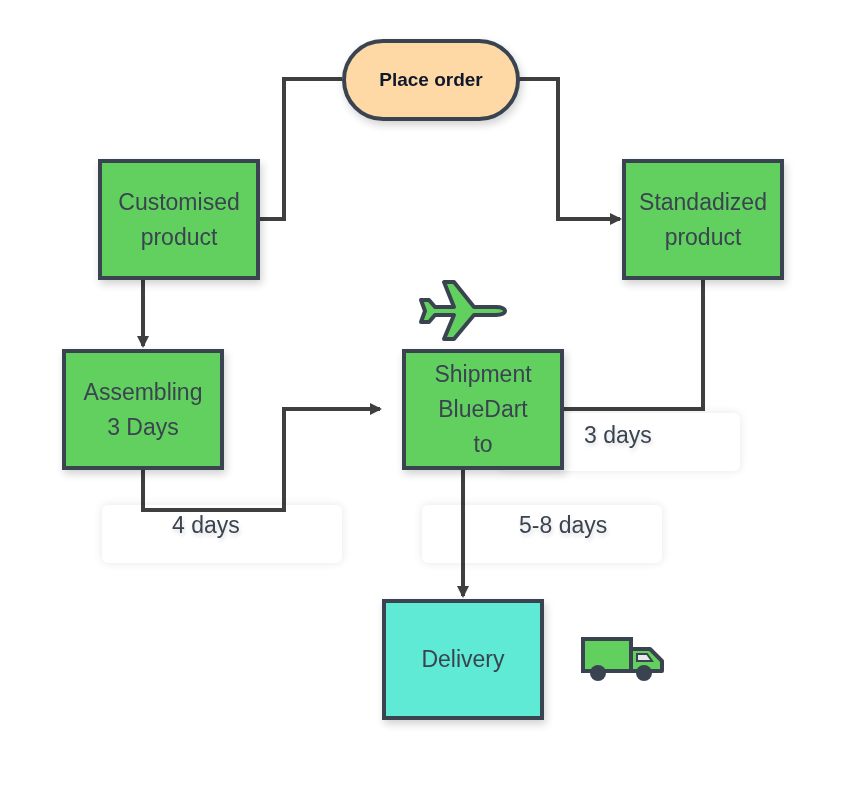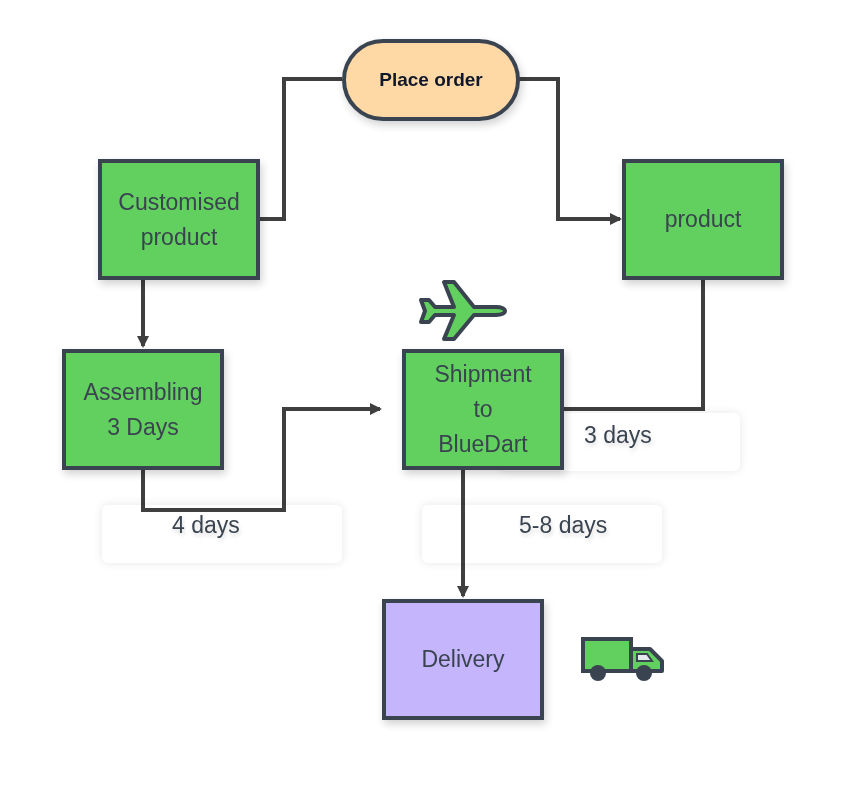--- a/index.html
+++ b/index.html
@@ -4,21 +4,21 @@
 <style>
   html, body { margin:0; padding:0; background:#ffffff; }
   body { width:856px; height:803px; position:relative; overflow:hidden;
          font-family:"Liberation Sans", sans-serif; }
   svg#diagram { position:absolute; left:0; top:0; }
   .node { position:absolute; box-sizing:border-box; border:4px solid #3a4450;
           display:flex; align-items:center; justify-content:center; text-align:center;
           color:#3a4450; font-size:23px; line-height:35px;
           box-shadow: 2px 4px 8px rgba(0,0,0,0.18); }
   .green { background:#62d05e; }
-  .yellow { background:#c4b5fd; }
+  .yellow { background:#5eead4; }
   .pill { position:absolute; box-sizing:border-box; border:4px solid #3a4450;
           background:#fed9a6; border-radius:42px; display:flex; align-items:center;
           justify-content:center; font-weight:bold; font-size:19px; color:#0f172a;
           box-shadow: 2px 4px 8px rgba(0,0,0,0.18); }
   .lbox { position:absolute; box-sizing:border-box; border-radius:6px;
           box-shadow: 0 0 10px rgba(0,0,0,0.10); background:transparent; }
   .ltext { position:absolute; color:#3a4450; font-size:23px; white-space:nowrap;
            text-shadow: 1px 3px 4px rgba(0,0,0,0.15); }
   .icon { position:absolute; }
 </style>
@@ -51,36 +51,37 @@
 
 <div class="node green" style="left:62px;top:159px;width:162px;height:121px;margin-left:36px;">
   <div>
     <div>Customised</div>
     <div>product</div>
   </div>
 </div>
 
 <div class="node green" style="left:622px;top:159px;width:162px;height:121px;">
   <div>
+    <div>Standadized</div>
     <div>product</div>
   </div>
 </div>
 
 <div class="node green" style="left:62px;top:349px;width:162px;height:121px;">
   <div>
     <div>Assembling</div>
     <div>3 Days</div>
   </div>
 </div>
 
 <div class="node green" style="left:402px;top:349px;width:162px;height:121px;">
   <div>
     <div>Shipment</div>
+    <div>BlueDart</div>
     <div>to</div>
-    <div>BlueDart</div>
   </div>
 </div>
 
 <div class="node yellow" style="left:382px;top:599px;width:162px;height:121px;">
   <span>Delivery</span>
 </div>
 
 <div class="ltext" style="left:172px;top:512px;">4 days</div>
 <div class="ltext" style="left:519px;top:512px;">5-8 days</div>
 <div class="ltext" style="left:584px;top:422px;">3 days</div>

